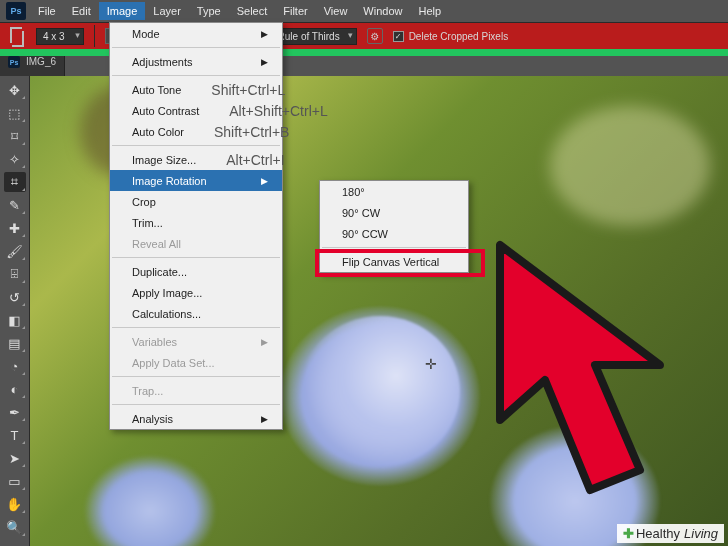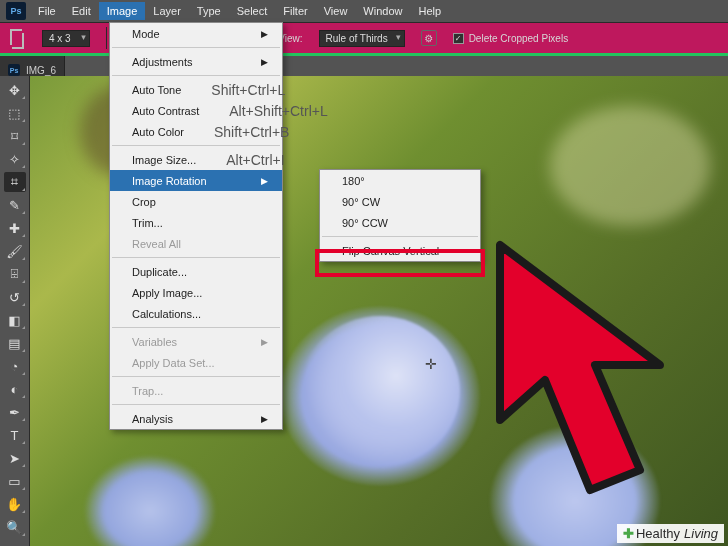--- a/index.html
+++ b/index.html
@@ -3,36 +3,36 @@
 <meta charset="utf-8">
 <style>
 * { margin: 0; padding: 0; box-sizing: border-box; font-family: "Segoe UI", Tahoma, sans-serif; }
 body { width: 728px; height: 546px; overflow: hidden; background: #535353; position: relative; }
 
 .menubar { background: #535353; height: 22px; display: flex; align-items: center; padding-left: 6px; color: #e8e8e8; font-size: 11px; }
 .menubar .logo { width: 20px; height: 18px; background: #0a1d33; border-radius: 2px; display: flex; align-items: center; justify-content: center; font-size: 9px; color: #5fa8e6; font-weight: bold; margin-right: 4px; }
 .menubar .item { padding: 3px 8px; cursor: default; }
 .menubar .item.active { background: #2b71b1; color: #fff; }
 
-.opts { background: #be185d; height: 34px; border-bottom: 3px solid #22c55e; border-top: 1px solid #2a2a2a; display: flex; align-items: center; padding-left: 8px; color: #d7d7d7; font-size: 10px; gap: 16px; }
+.opts { background: #b91c1c; height: 34px; border-bottom: 7px solid #22c55e; border-top: 1px solid #2a2a2a; display: flex; align-items: center; padding-left: 8px; color: #d7d7d7; font-size: 10px; gap: 10px; }
 .opts .crop-icon { width: 18px; height: 18px; position: relative; }
 .opts .crop-icon::before, .opts .crop-icon::after { content:""; position:absolute; border: 2px solid #bbb; }
 .opts .crop-icon::before { left:2px; top:0; width:10px; height:14px; border-right:none; border-bottom:none; }
 .opts .crop-icon::after { left:4px; top:4px; width:10px; height:14px; border-left:none; border-top:none; }
 .opts .ratio { background:#303030; border:1px solid #222; color:#ddd; padding:2px 18px 2px 6px; font-size:10px; position:relative; }
 .opts .ratio::after { content:"▾"; position:absolute; right:3px; top:1px; font-size:9px; color:#aaa; }
 .opts .sep { width:1px; height:22px; background:#2a2a2a; }
 .opts .btn-icon { width:18px; height:16px; border:1px solid #666; background:#4a4a4a; }
 .opts .rule { background:#303030; border:1px solid #222; color:#ddd; padding:2px 16px 2px 6px; font-size:10px; position:relative; }
 .opts .rule::after { content:"▾"; position:absolute; right:3px; top:1px; font-size:9px; color:#aaa; }
 .opts .gear { width:16px; height:16px; border:1px solid #666; border-radius:2px; display:flex; align-items:center; justify-content:center; font-size:10px; color:#ccc; }
 .opts .chk { width:11px; height:11px; border:1px solid #999; background:#303030; display:inline-flex; align-items:center; justify-content:center; font-size:8px; color:#ddd; }
 
 .tabbar { height: 20px; display:flex; align-items:stretch; }
-.tabbar .tab { background:#343434; color:#ccc; font-size:10px; display:flex; align-items:flex-end; padding:0 8px; border-right:1px solid #222; gap:6px; }
+.tabbar .tab { background:#343434; color:#ccc; font-size:10px; display:flex; align-items:flex-start; padding:0 8px; border-right:1px solid #222; gap:6px; }
 .tabbar .tab .doc-icon { width:12px; height:12px; background:#0a1d33; border-radius:2px; font-size:7px; color:#5fa8e6; display:flex; align-items:center; justify-content:center; font-weight:bold; }
 
 .workspace { position:absolute; left:0; top:76px; right:0; bottom:0; display:flex; }
 .toolbar { width:30px; background:#535353; display:flex; flex-direction:column; align-items:center; padding-top:4px; gap:3px; border-right:1px solid #2a2a2a; }
 .toolbar .tool { width:22px; height:20px; display:flex; align-items:center; justify-content:center; font-size:13px; color:#ddd; border-radius:2px; position:relative; }
 .toolbar .tool.sel { background:#2a2a2a; }
 .toolbar .tool .tri { position:absolute; right:1px; bottom:1px; width:0; height:0; border-left:3px solid transparent; border-bottom:3px solid #999; }
 
 .canvas { flex:1; background: linear-gradient(135deg,#7a9a3a 0%, #aab84b 20%, #6f8f30 40%, #566e27 70%, #3e5520 100%); position:relative; overflow:hidden; }
 .flower1 { position:absolute; left:250px; top:230px; width:200px; height:180px; background: radial-gradient(ellipse at 50% 50%, #c9d1f2 0%, #aeb9e8 30%, #98a8e0 55%, rgba(140,160,220,0) 72%); border-radius:50%; filter: blur(1px); }
@@ -45,21 +45,21 @@
 .cross { position:absolute; left:395px; top:280px; color:#444; font-size:14px; }
 
 
 .menu { position:absolute; background:#f0f0f0; border:1px solid #8a8a8a; box-shadow:3px 3px 6px rgba(0,0,0,0.35); font-size:11px; color:#222; }
 .menu .row { height:21px; display:flex; align-items:center; padding:0 14px 0 22px; position:relative; white-space:nowrap; justify-content:space-between; gap:30px; }
 .menu .row.hi { background:#2b71b1; color:#fff; }
 .menu .row.disabled { color:#9a9a9a; }
 .menu .row .arrow { font-size:9px; margin-left:auto; }
 .menu .sep-row { height:1px; background:#c8c8c8; margin:3px 2px; }
 .menu-image { left:109px; top:22px; width:174px; }
-.menu-rotation { left:319px; top:169px; width:162px; }
+.menu-rotation { left:319px; top:180px; width:150px; }
 .menu .shortcut { color:#555; font-size:14px; }
 
 
 .red-rect { position:absolute; left:315px; top:249px; width:170px; height:28px; border:4px solid #e3002b; pointer-events:none; }
 
 
 .big-cursor { position:absolute; left:490px; top:235px; width:200px; height:270px; pointer-events:none; }
 
 
 .wm { position:absolute; right:4px; bottom:3px; background:rgba(255,255,255,0.92); color:#2b2b2b; font-size:13px; padding:2px 6px; display:flex; align-items:center; gap:2px; font-family: Georgia, serif; }

